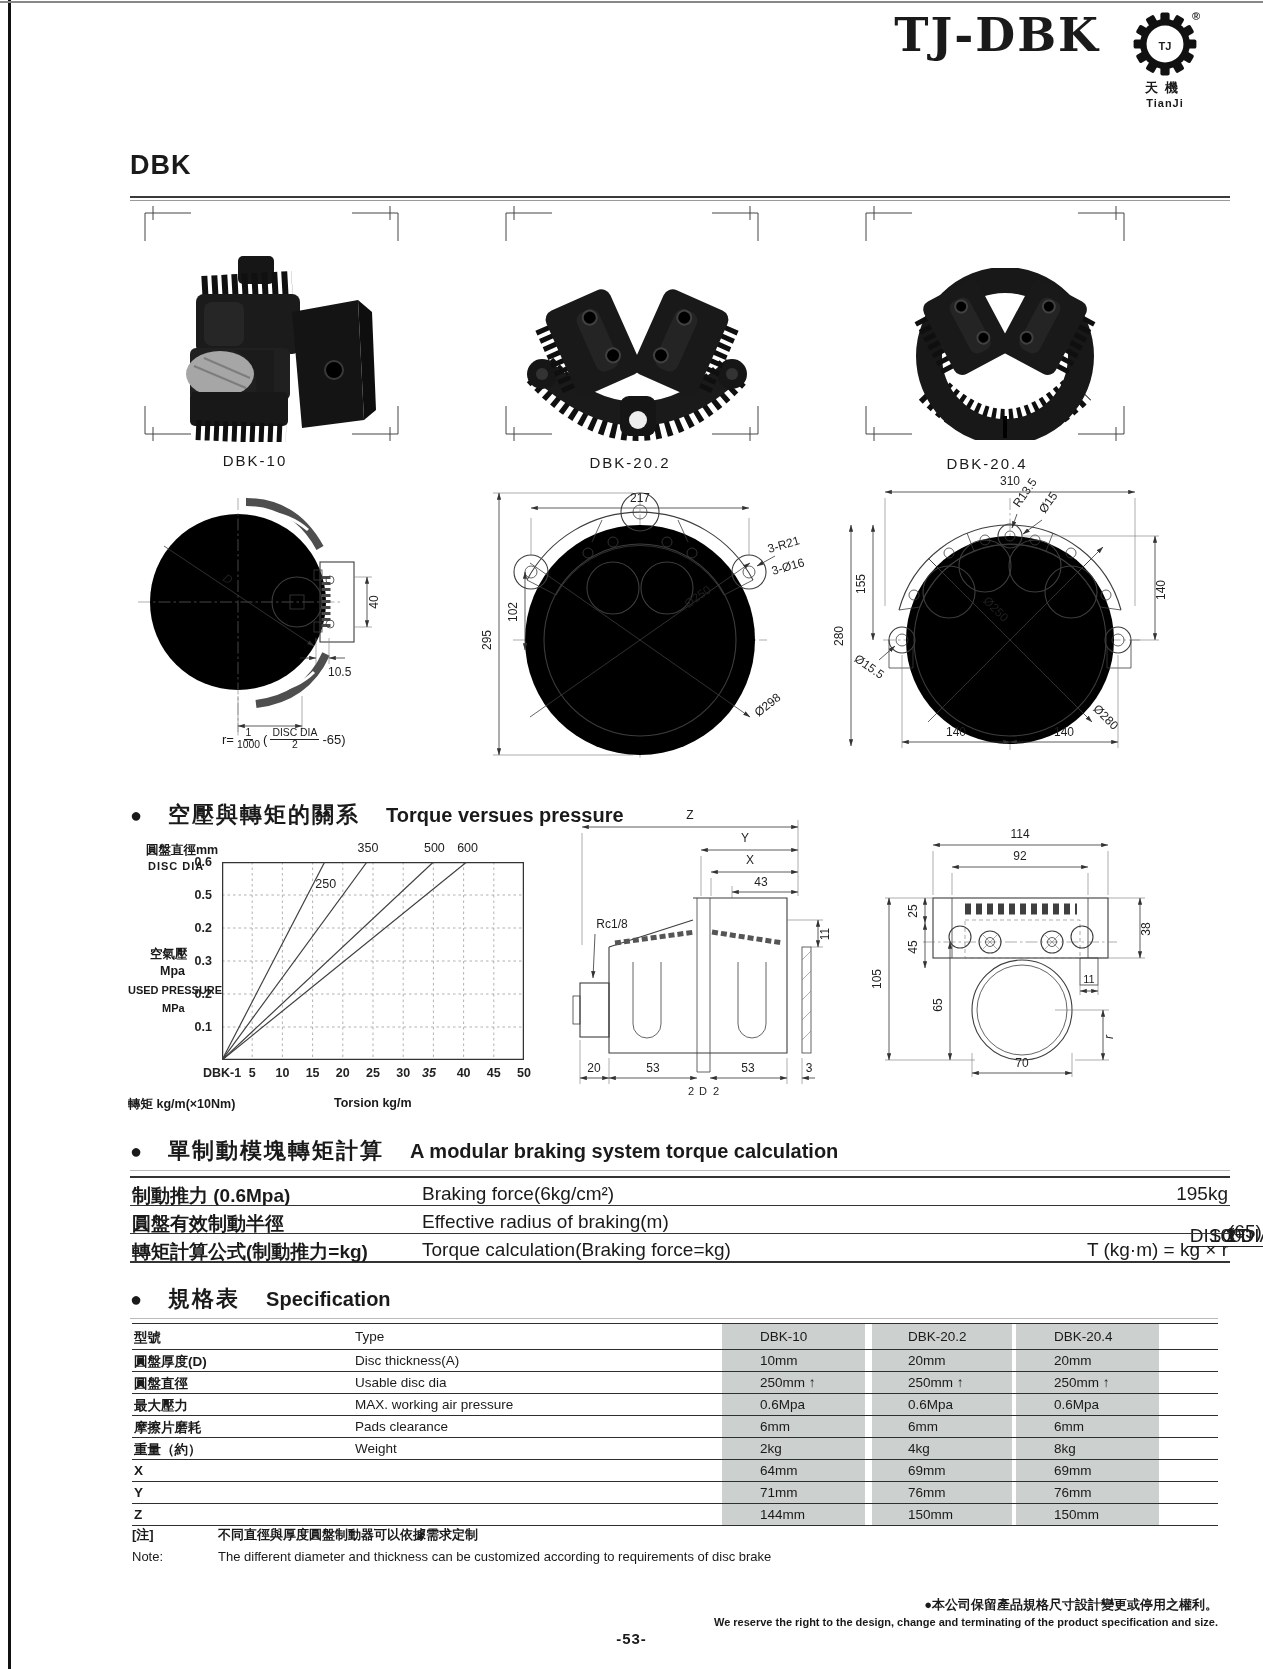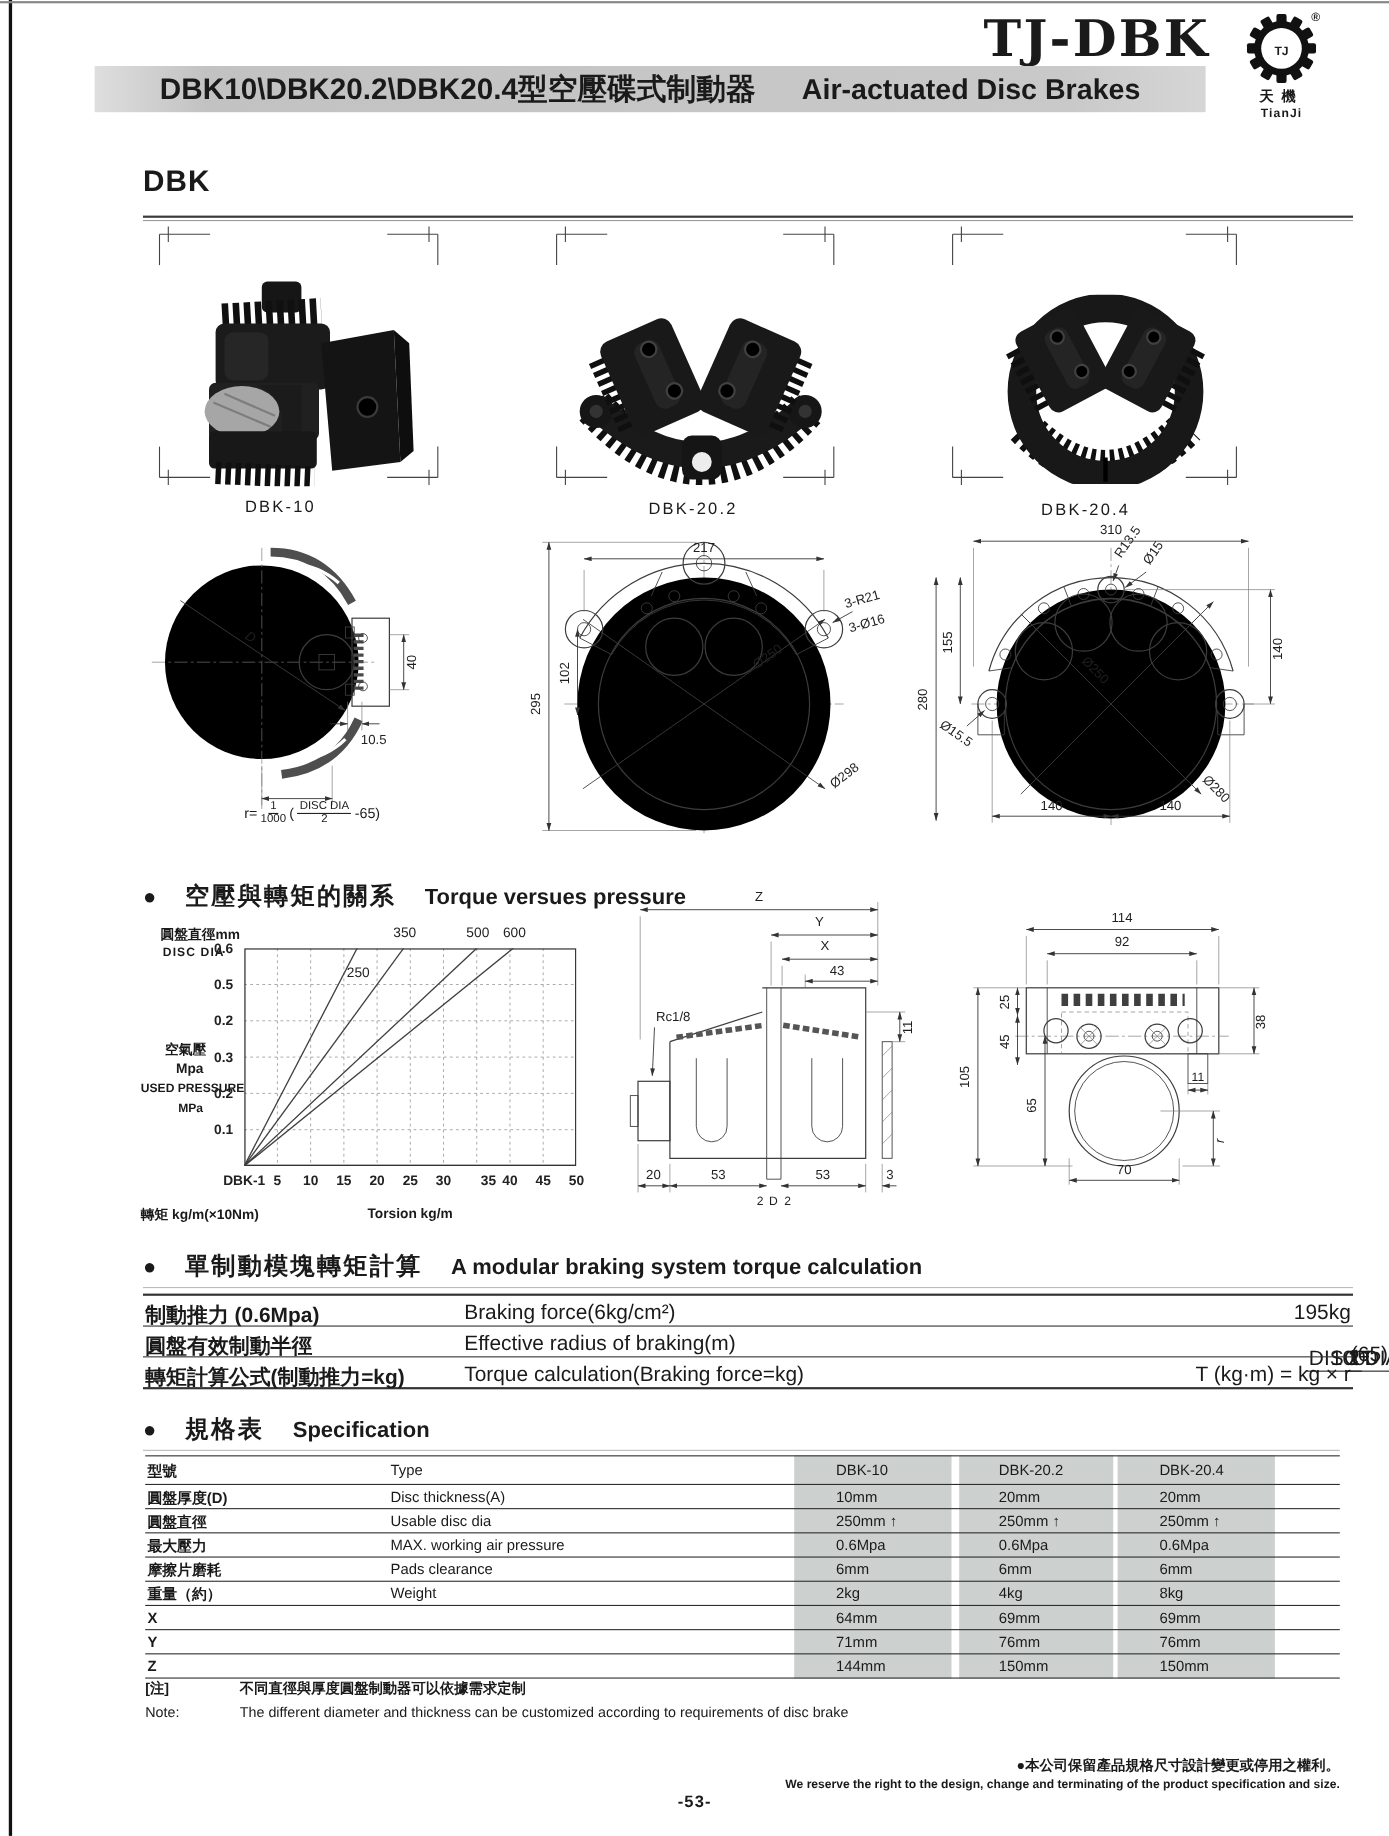--- a/index.html
+++ b/index.html
@@ -60,24 +60,20 @@
 </style>
 </head>
 <body>
 
 <div class="page">
 
   <div class="abs" style="left:8px;top:0;width:2.5px;height:1669px;background:#111"></div>
   <div class="abs" style="left:0;top:1px;width:1263px;height:1.5px;background:#888"></div>
 
   <div class="abs brand" style="left:770px;top:8px;width:330px">TJ-DBK</div>
-  <div class="abs banner" style="left:86px;top:60px;width:1010px;height:42px">
-    <span class="cnt">DBK10\DBK20.2\DBK20.4型空壓碟式制動器</span>
-    <span class="ent">Air-actuated Disc Brakes</span>
-  </div>
 
   <div class="abs" style="left:1110px;top:10px;width:110px;height:100px;text-align:center">
     <svg id="logo-gear" width="72" height="68" viewBox="0 0 78 72" style="display:block;margin:0 auto">
         <g transform="translate(39,36)">
           <rect x="-5" y="-34" width="10" height="12" rx="2" fill="#111" transform="rotate(0)"></rect>
           <rect x="-5" y="-34" width="10" height="12" rx="2" fill="#111" transform="rotate(30)"></rect>
           <rect x="-5" y="-34" width="10" height="12" rx="2" fill="#111" transform="rotate(60)"></rect>
           <rect x="-5" y="-34" width="10" height="12" rx="2" fill="#111" transform="rotate(90)"></rect>
           <rect x="-5" y="-34" width="10" height="12" rx="2" fill="#111" transform="rotate(120)"></rect>
           <rect x="-5" y="-34" width="10" height="12" rx="2" fill="#111" transform="rotate(150)"></rect>
@@ -419,21 +415,21 @@
         <span class="abs ticklbl" style="right: 6px; top: 26px; font-weight: 600;">0.5</span>
         <span class="abs ticklbl" style="right: 6px; top: -7px; font-weight: 600;">0.6</span>
       </div>
     <div id="chart-xticks" class="abs" style="left:102px;top:226px;width:302px;height:16px">
         <span class="abs ticklbl" style="left: 18.2px; top: 0px; width: 24px; text-align: center; font-weight: 600;">5</span>
         <span class="abs ticklbl" style="left: 48.4px; top: 0px; width: 24px; text-align: center; font-weight: 600;">10</span>
         <span class="abs ticklbl" style="left: 78.6px; top: 0px; width: 24px; text-align: center; font-weight: 600;">15</span>
         <span class="abs ticklbl" style="left: 108.8px; top: 0px; width: 24px; text-align: center; font-weight: 600;">20</span>
         <span class="abs ticklbl" style="left: 139px; top: 0px; width: 24px; text-align: center; font-weight: 600;">25</span>
         <span class="abs ticklbl" style="left: 169.2px; top: 0px; width: 24px; text-align: center; font-weight: 600;">30</span>
-        <span class="abs ticklbl" style="left: 210px; top: 0px; width: 24px; text-align: center; font-weight: 600;">35</span>
+        <span class="abs ticklbl" style="left: 190px; top: 0px; width: 24px; text-align: right; font-weight: 600; font-style: italic;">35</span>
         <span class="abs ticklbl" style="left: 229.6px; top: 0px; width: 24px; text-align: center; font-weight: 600;">40</span>
         <span class="abs ticklbl" style="left: 259.8px; top: 0px; width: 24px; text-align: center; font-weight: 600;">45</span>
         <span class="abs ticklbl" style="left: 290px; top: 0px; width: 24px; text-align: center; font-weight: 600;">50</span>
       </div>
     <span class="abs ticklbl" id="origin-label" style="left:76px;top:226px;width:52px;text-align:center;font-weight:600">DBK-1</span>
     <span class="abs smalllbl" style="left:8px;top:256px;font-weight:600">轉矩 kg/m(×10Nm)</span>
     <span class="abs smalllbl" style="left:214px;top:256px;font-weight:600">Torsion kg/m</span>
   </div>
 
   <svg class="abs" style="left:545px;top:800px" width="315" height="300" viewBox="0 0 315 300">

